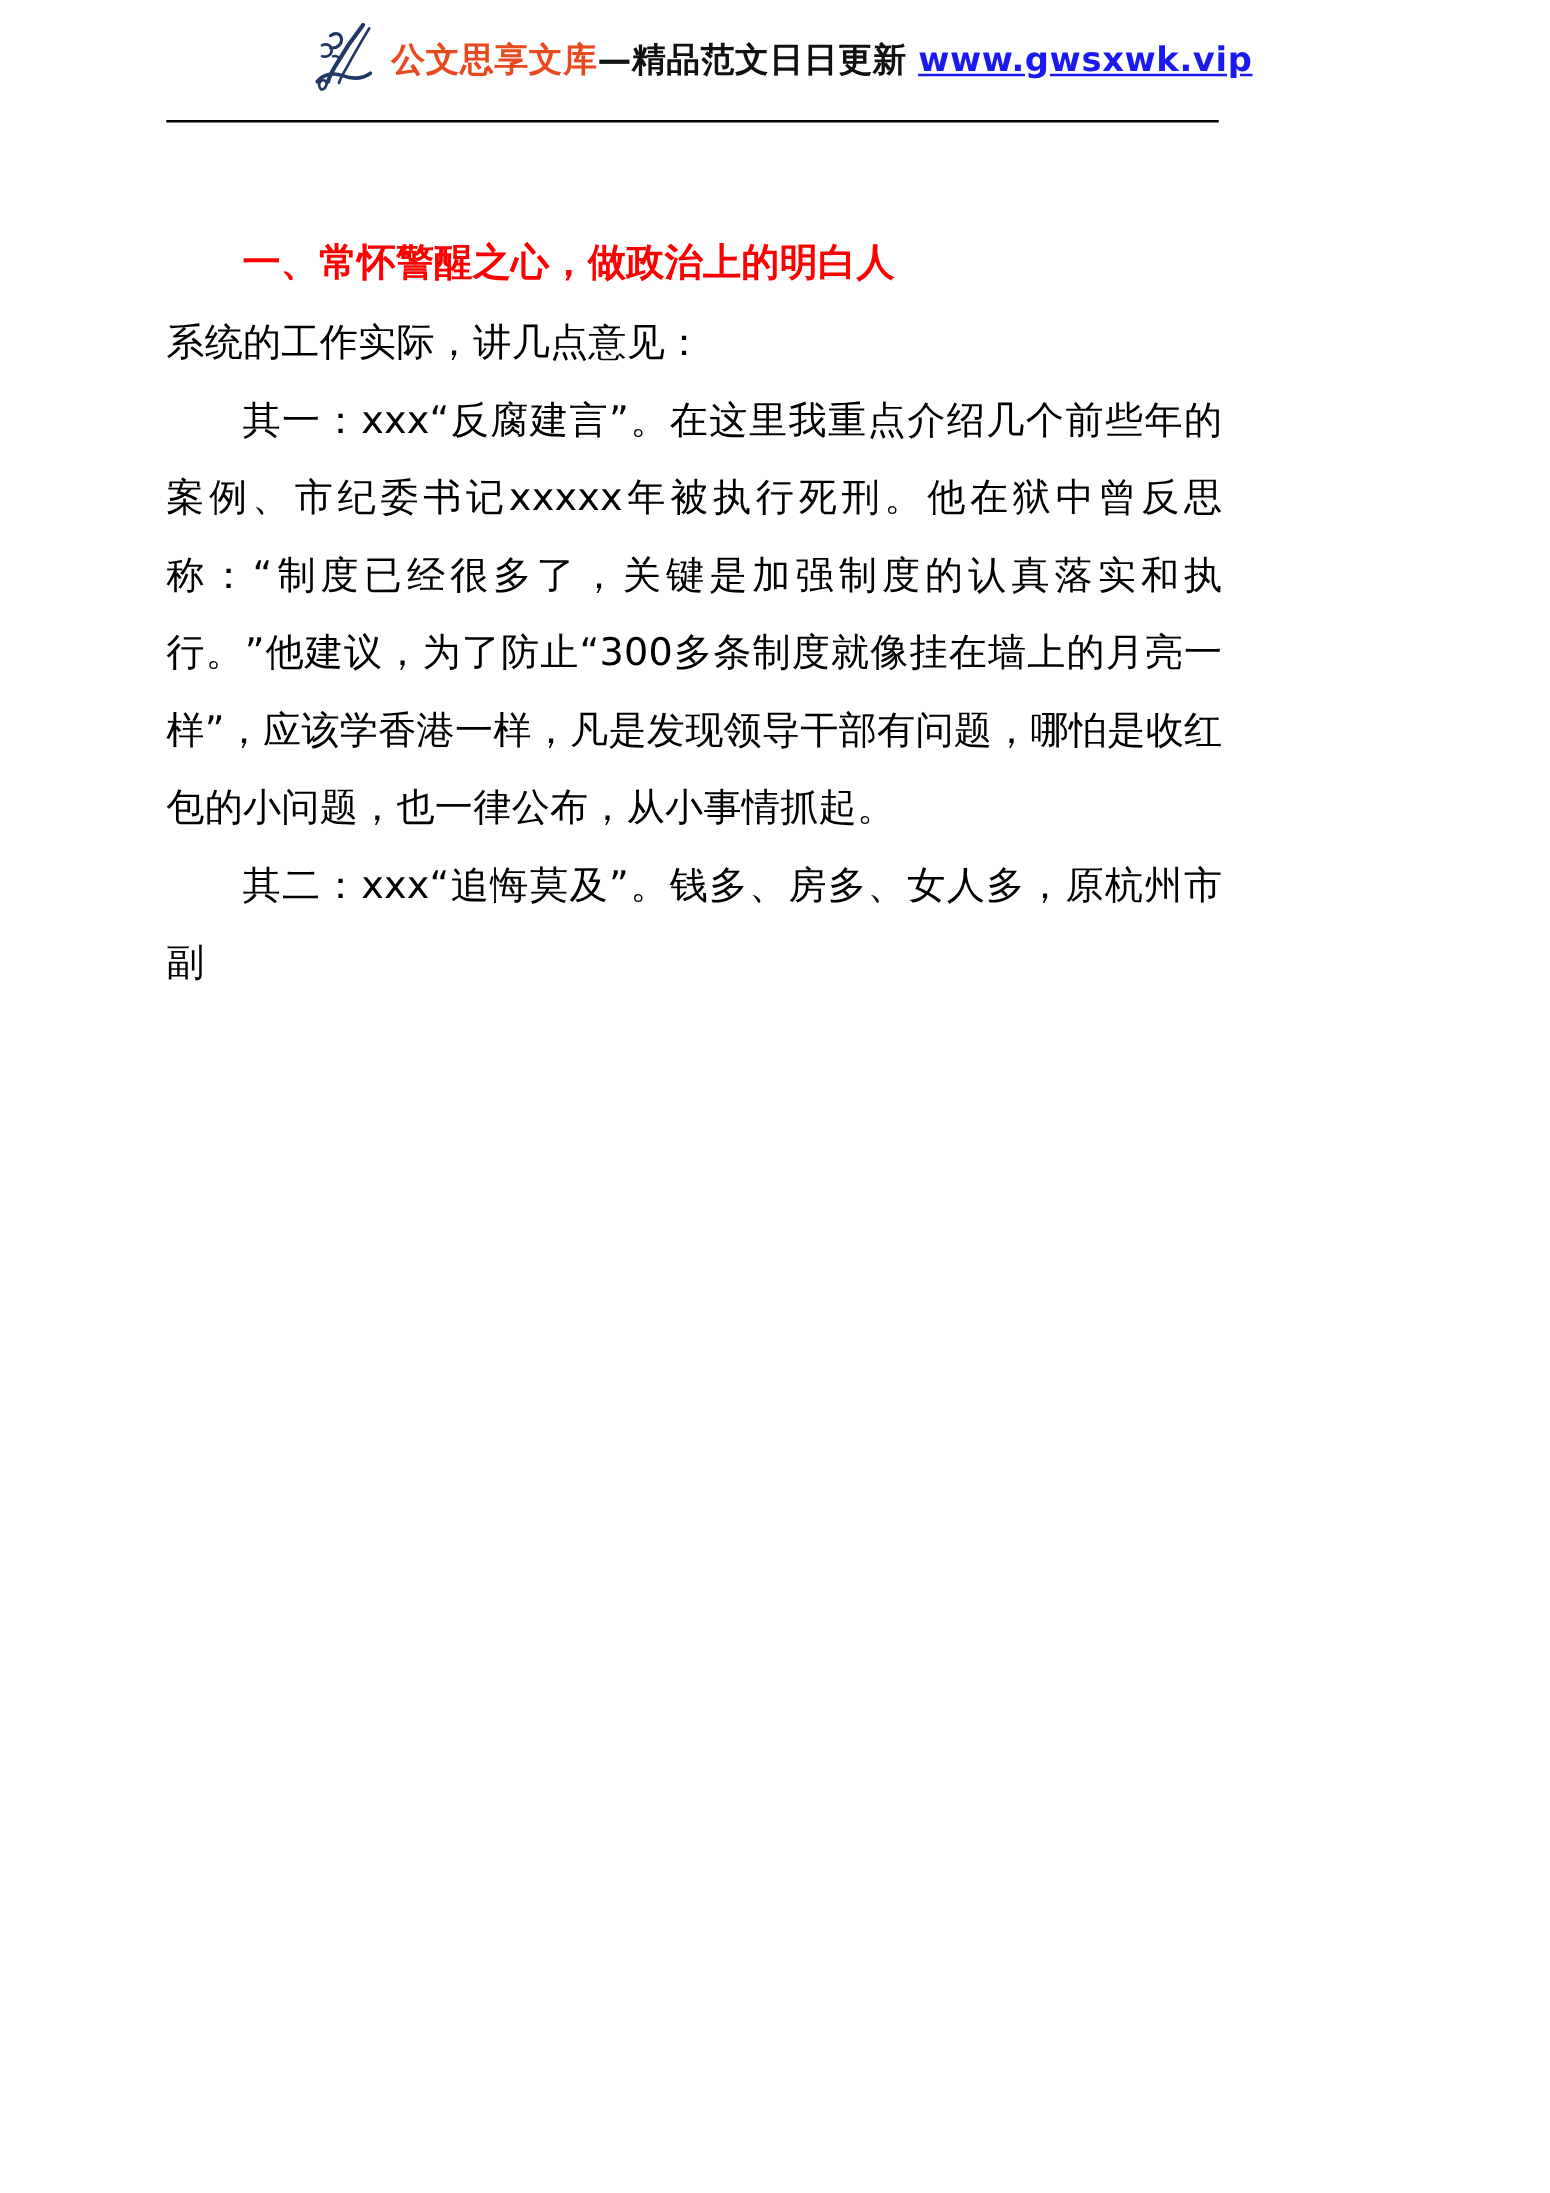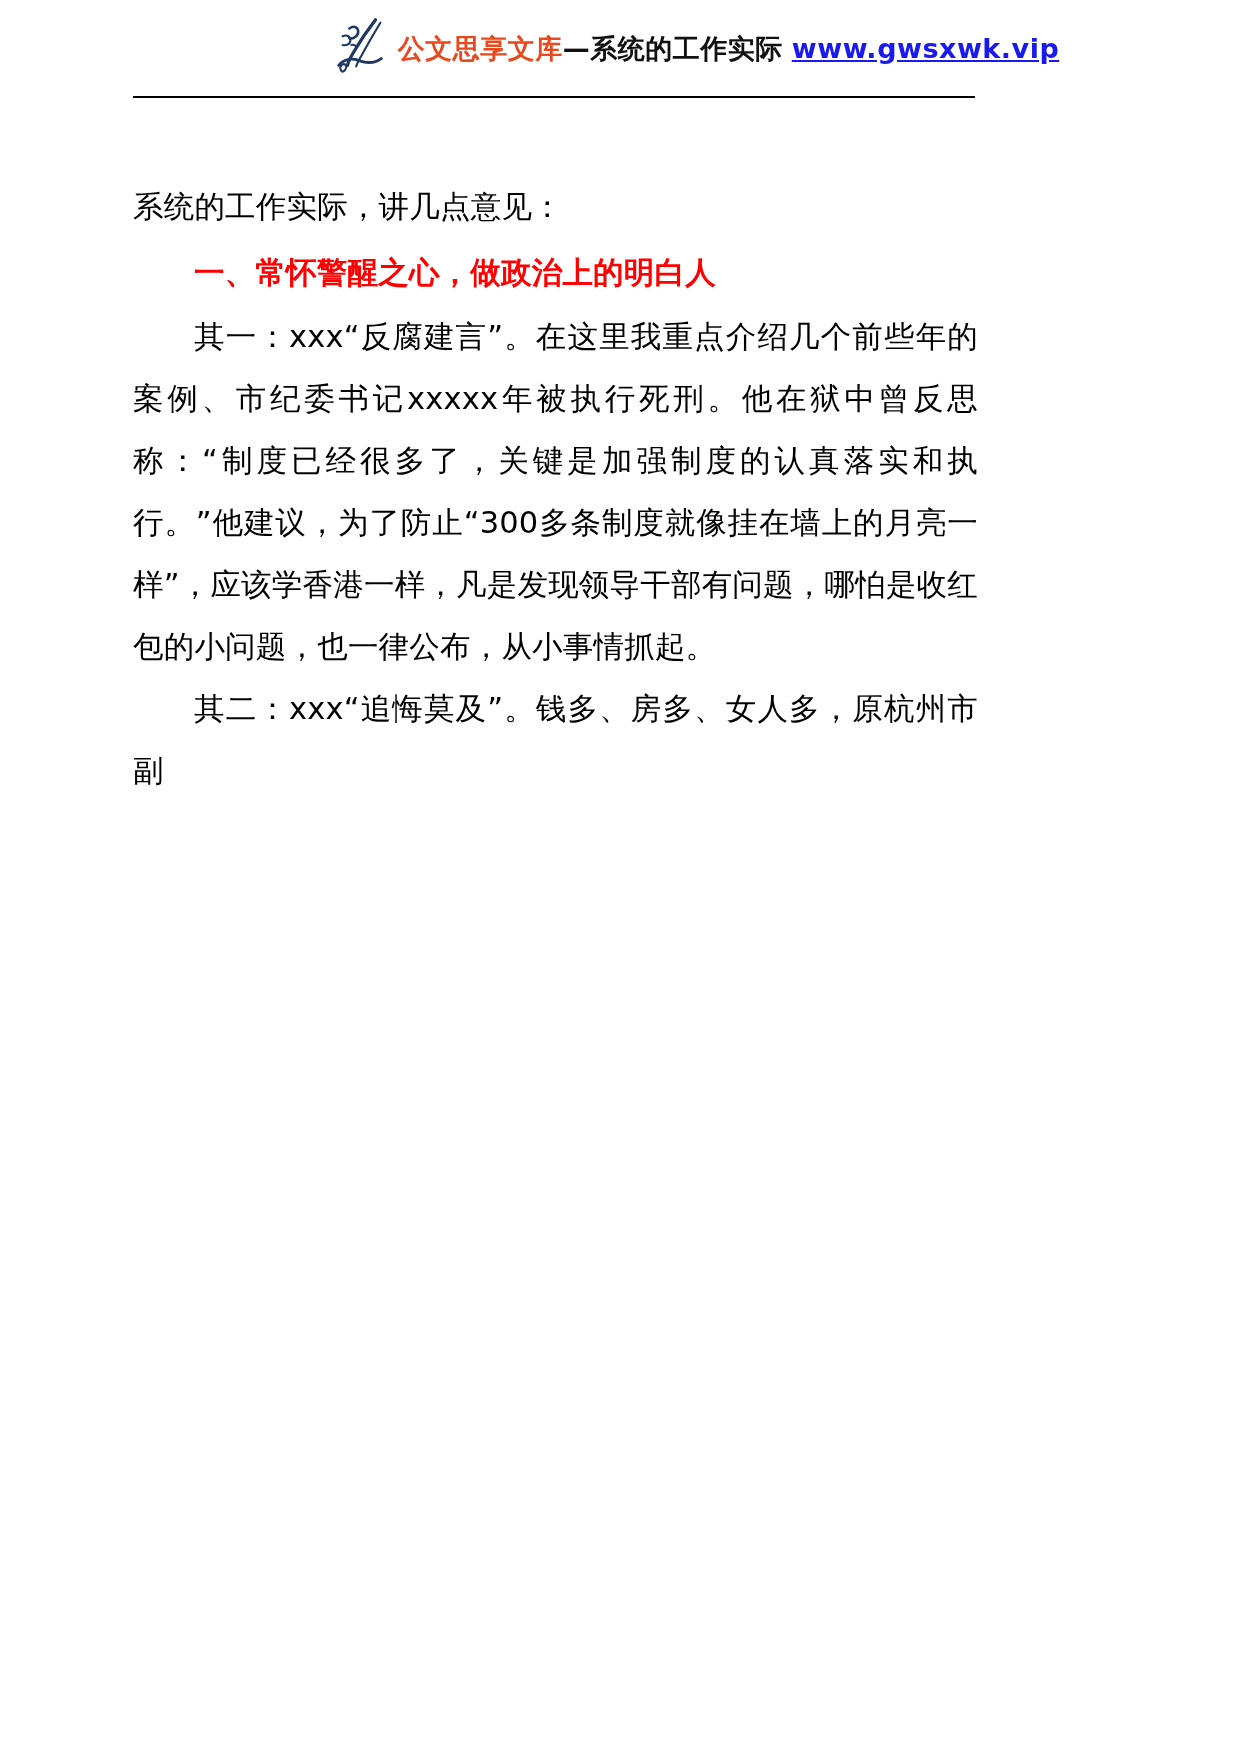--- a/index.html
+++ b/index.html
@@ -23,21 +23,21 @@
 
   
   .header {
     position: absolute;
     left: 0;
     top: 0;
     width: 1144px;
     height: 96px;
     display: flex;
     align-items: center;
-    justify-content: center;
+    justify-content: flex-start;
     padding-left: 245px;
     box-sizing: border-box;
   }
   .brand-logo {
     width: 62px;
     height: 62px;
     flex: 0 0 auto;
     margin-right: 6px;
     margin-top: -4px;
   }
@@ -105,32 +105,32 @@
         <path d="M20 14 C24 11 28 12 29 16 C30 21 25 25 20 24" stroke-width="2.6"></path>
         <path d="M13 22 C17 20 21 22 21 26 C21 30 17 32 13 31" stroke-width="2.2"></path>
         <path d="M9 52 C14 46 22 44 30 47 C38 50 46 50 53 45" stroke-width="3"></path>
         <path d="M12 58 C10 56 10 52 13 51 C16 50 18 53 16 56 C15 58 13 59 12 58 Z" stroke-width="2.2"></path>
         <path d="M22 31 C25 30 28 32 27 35" stroke-width="2"></path>
       </g>
     </svg>
 
     <div class="brand-text">
       <span class="brand-name">公文思享文库</span>
-        <span class="brand-tag">—系统的工作实际</span>
+        <span class="brand-tag">—精品范文日日更新</span>
         <a class="brand-url" href="#">www.gwsxwk.vip</a>
     </div>
   </div>
 
   <div class="header-rule"></div>
 
   <div class="content">
 
+    <p class="para heading">一、常怀警醒之心，做政治上的明白人</p>
+
     <p class="para">系统的工作实际，讲几点意见：</p>
-
-    <p class="para heading">一、常怀警醒之心，做政治上的明白人</p>
 
 
 
     <p class="para indent">其一：xxx“反腐建言”。在这里我重点介绍几个前些年的案例、市纪委书记xxxxx年被执行死刑。他在狱中曾反思称：“制度已经很多了，关键是加强制度的认真落实和执行。”他建议，为了防止“300多条制度就像挂在墙上的月亮一样”，应该学香港一样，凡是发现领导干部有问题，哪怕是收红包的小问题，也一律公布，从小事情抓起。</p>
 
     <p class="para indent">其二：xxx“追悔莫及”。钱多、房多、女人多，原杭州市副</p>
 
   </div>
 </div>
 

